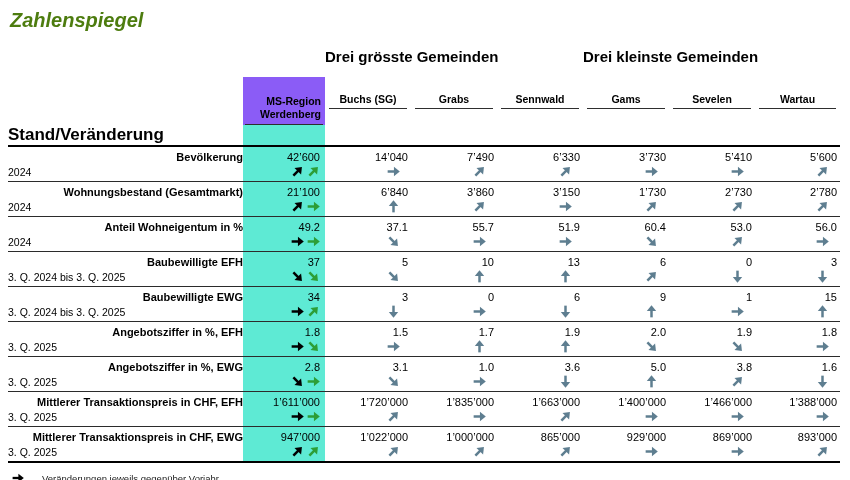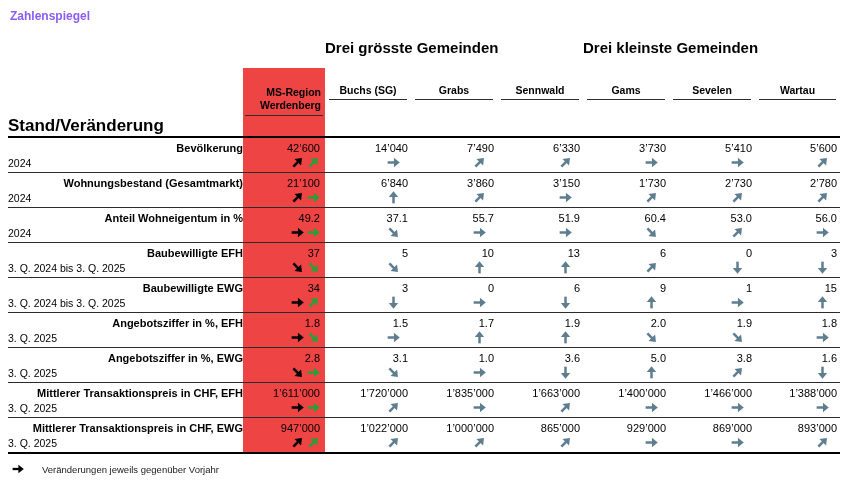--- a/index.html
+++ b/index.html
@@ -3,49 +3,49 @@
 <meta charset="utf-8">
 <style>
   * { box-sizing: border-box; }
   html,body { margin:0; padding:0; }
   body {
     width:850px; height:480px; background:#ffffff;
     font-family:"Liberation Sans", sans-serif; color:#000;
     overflow:hidden;
   }
   .page { padding:9px 8px 0 10px; }
-  .title { font-size:12px; font-weight:bold; color:#8b5cf6; margin:0; }
+  .title { font-size:20px; font-weight:bold; color:#4d7c0f; margin:0;font-style:italic; }
 
   table.spiegel { border-collapse:collapse; table-layout:fixed; width:832px; margin-top:11px; margin-left:-2px; }
   table.spiegel td, table.spiegel th { padding:0; font-weight:normal; vertical-align:bottom; }
 
   
   tr.group-row td { height:34px; vertical-align:top; padding-top:5px; }
   tr.group-row .grp { text-align:left; font-weight:bold; font-size:15px; }
 
   
   tr.colhead-row th { height:37px; font-size:10.5px; font-weight:bold; }
   tr.colhead-row .hd { margin:16px 4px; border-bottom:1px solid #2e2e2e; padding-bottom:3px; text-align:center; }
-  th.ms-h { background:#ef4444; }
+  th.ms-h { background:#8b5cf6; }
   th.ms-h .hd { text-align:right; margin:0 2px; padding-right:2px; line-height:1.25; }
 
   
   tr.stand-row td { height:17px; border-bottom:2.5px solid #000; font-size:17px; font-weight:bold; }
 
   
   tbody tr.vals td { padding-top:3px; font-size:11px; text-align:right; line-height:14px; }
   tbody tr.vals td.label { text-align:right; font-weight:bold; padding-right:0; }
   tbody tr.vals td.num { padding-right:3px; }
   tbody tr.vals td.ms { padding-right:5px; }
   tbody tr.arrows td { text-align:right; padding:1px 0 2px 0; border-bottom:1.4px solid #2b2b2b; font-size:10.5px; line-height:13px; }
   tbody tr.arrows td.period { text-align:left; }
   tbody tr.arrows td.trend { padding-right:11px; }
   tbody tr.arrows td.ms { padding-right:5px; }
   tbody tr.arrows.last td { border-bottom:2.5px solid #000; }
-  td.ms { background:#ef4444; }
+  td.ms { background:#5eead4; }
   .trend svg, .ms.trend svg { vertical-align:-2px; }
   td.ms.trend svg + svg { margin-left:3px; }
 
   
   .legend { margin-top:7px; margin-left:2px; }
   .legend-line { display:flex; align-items:center; gap:18px; height:16px; }
   .legend-line .txt { font-size:9.5px; color:#1a1a1a; }
   .legend-ic { width:12px; height:12px; display:inline-flex; align-items:center; }
 </style>
 </head>

